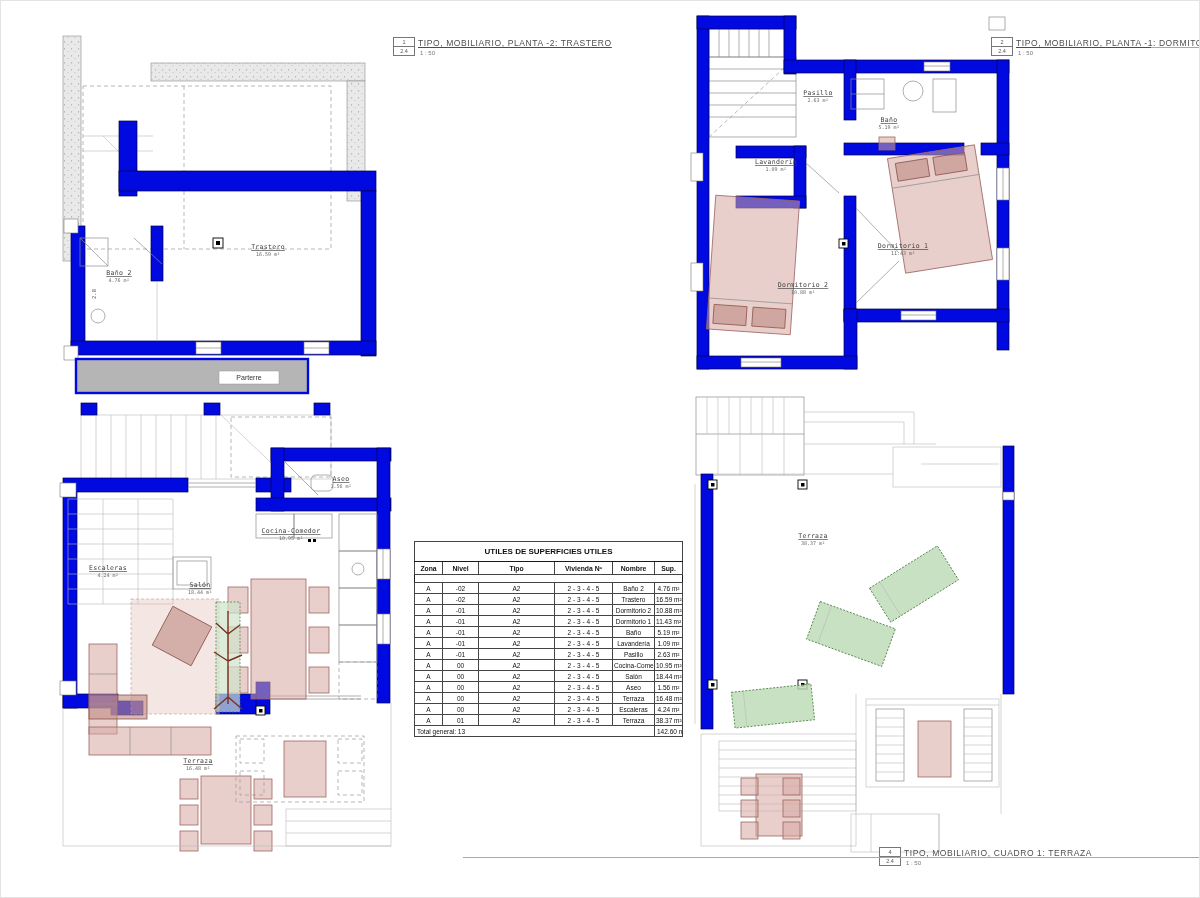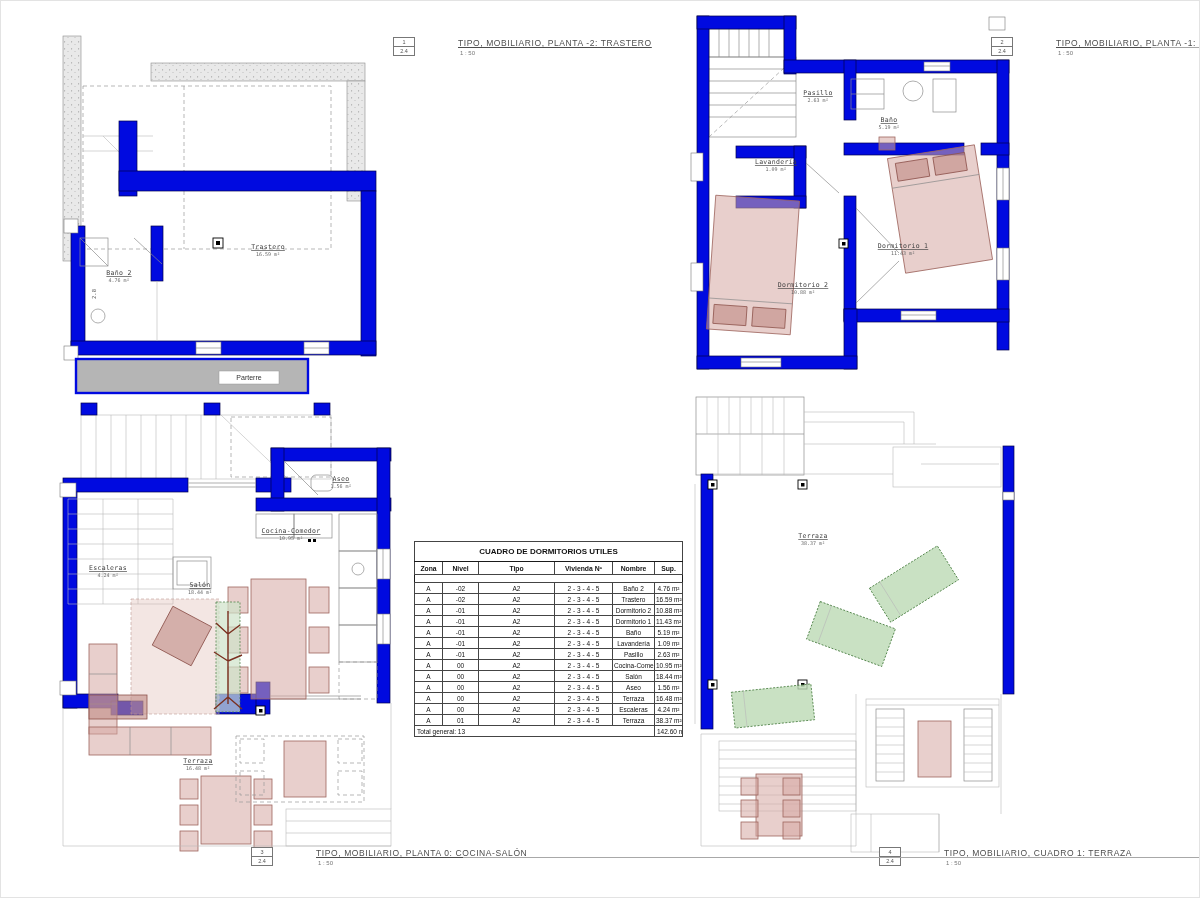--- a/index.html
+++ b/index.html
@@ -17,21 +17,21 @@
   .rug{fill:#dcb6b0;fill-opacity:.35;stroke:#c09a94;stroke-width:.6;stroke-dasharray:3 2;}
   .grn{fill:#bcd9b4;fill-opacity:.8;stroke:#447a3c;stroke-width:.8;stroke-dasharray:2 1.5;}
   .grnp{fill:#cfe3c9;fill-opacity:.7;stroke:#447a3c;stroke-width:.7;stroke-dasharray:2 1.5;}
   .stem{stroke:#7a3020;stroke-width:1.4;fill:none;}
   .rlb{font:6.5px "DejaVu Sans Mono",monospace;fill:#3f3f3f;letter-spacing:.3px;
        text-decoration:underline;text-anchor:middle;}
   .alb{font:5px "DejaVu Sans Mono",monospace;fill:#6a6a6a;text-anchor:middle;}
   .mark{fill:#fff;stroke:#000;stroke-width:.9;}
   .markd{fill:#000;}
   
-  .tblock{position:absolute;display:flex;align-items:flex-end;gap:40px;}
+  .tblock{position:absolute;display:flex;align-items:flex-end;}
   .tb-box{width:20px;border:1px solid #777;font-size:5.5px;color:#555;text-align:center;background:#fff;}
   .tb-box div{padding:1px 0;}
   .tb-num{border-bottom:1px solid #777;}
   .tb-text{margin-left:3px;}
   .tb-title{font-size:8.5px;color:#4d4d4d;letter-spacing:.6px;text-decoration:underline;white-space:nowrap;}
   .tb-scale{font-size:6px;color:#777;margin-top:2px;padding-left:2px;}
   .hline{position:absolute;height:1px;background:#a8a8a8;}
   
   .stable{position:absolute;left:413px;top:540px;width:268px;border-collapse:collapse;
           table-layout:fixed;background:#fff;border:1.6px solid #1a1a1a;}
@@ -379,30 +379,20 @@
     <div class="tb-box">
       <div class="tb-num">2</div>
       <div>2.4</div>
     </div>
     <div class="tb-text">
       <div class="tb-title">TIPO, MOBILIARIO, PLANTA -1: DORMITORIOS</div>
       <div class="tb-scale">1 : 50</div>
     </div>
   </div>
 
-  <div class="tblock" style="left:250px;top:846px">
-    <div class="tb-box">
-      <div class="tb-num">3</div>
-      <div>2.4</div>
-    </div>
-    <div class="tb-text">
-      <div class="tb-title">TIPO, MOBILIARIO, PLANTA 0: COCINA-SALÓN</div>
-      <div class="tb-scale">1 : 50</div>
-    </div>
-  </div>
 
   <div class="tblock" style="left:878px;top:846px">
     <div class="tb-box">
       <div class="tb-num">4</div>
       <div>2.4</div>
     </div>
     <div class="tb-text">
       <div class="tb-title">TIPO, MOBILIARIO, CUADRO 1: TERRAZA</div>
       <div class="tb-scale">1 : 50</div>
     </div>
@@ -415,21 +405,21 @@
     <colgroup>
       <col style="width:28px">
         <col style="width:36px">
         <col style="width:76px">
       <col style="width:58px">
         <col style="width:42px">
         <col style="width:28px">
     </colgroup>
     <thead>
       <tr>
-          <th class="t-title" colspan="6">CUADRO DE DORMITORIOS UTILES</th>
+          <th class="t-title" colspan="6">UTILES DE SUPERFICIES UTILES</th>
         </tr>
       <tr class="t-head">
         <th>Zona</th>
         <th>Nivel</th>
         <th>Tipo</th>
         <th>Vivienda Nº</th>
         <th>Nombre</th>
         <th>Sup.</th>
       </tr>
       <tr class="t-spacer">

